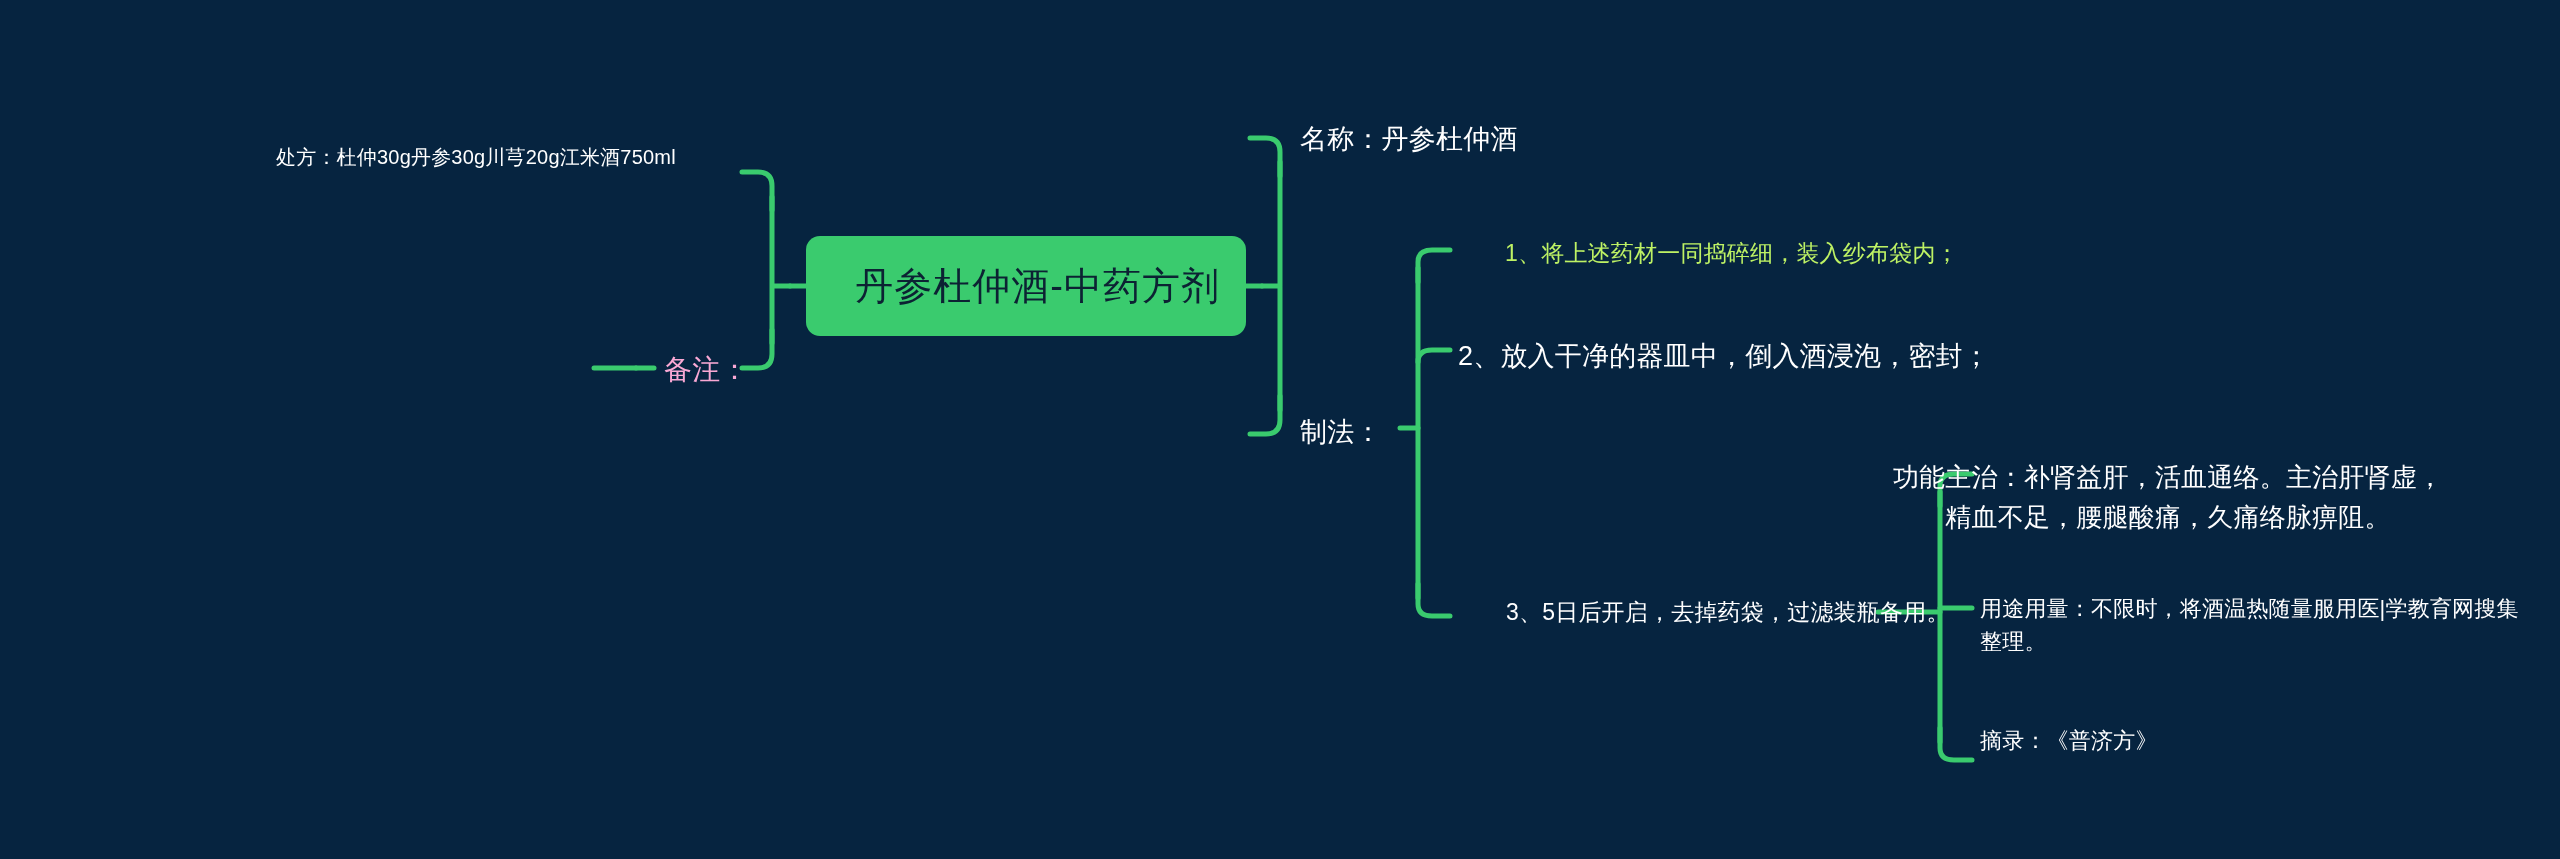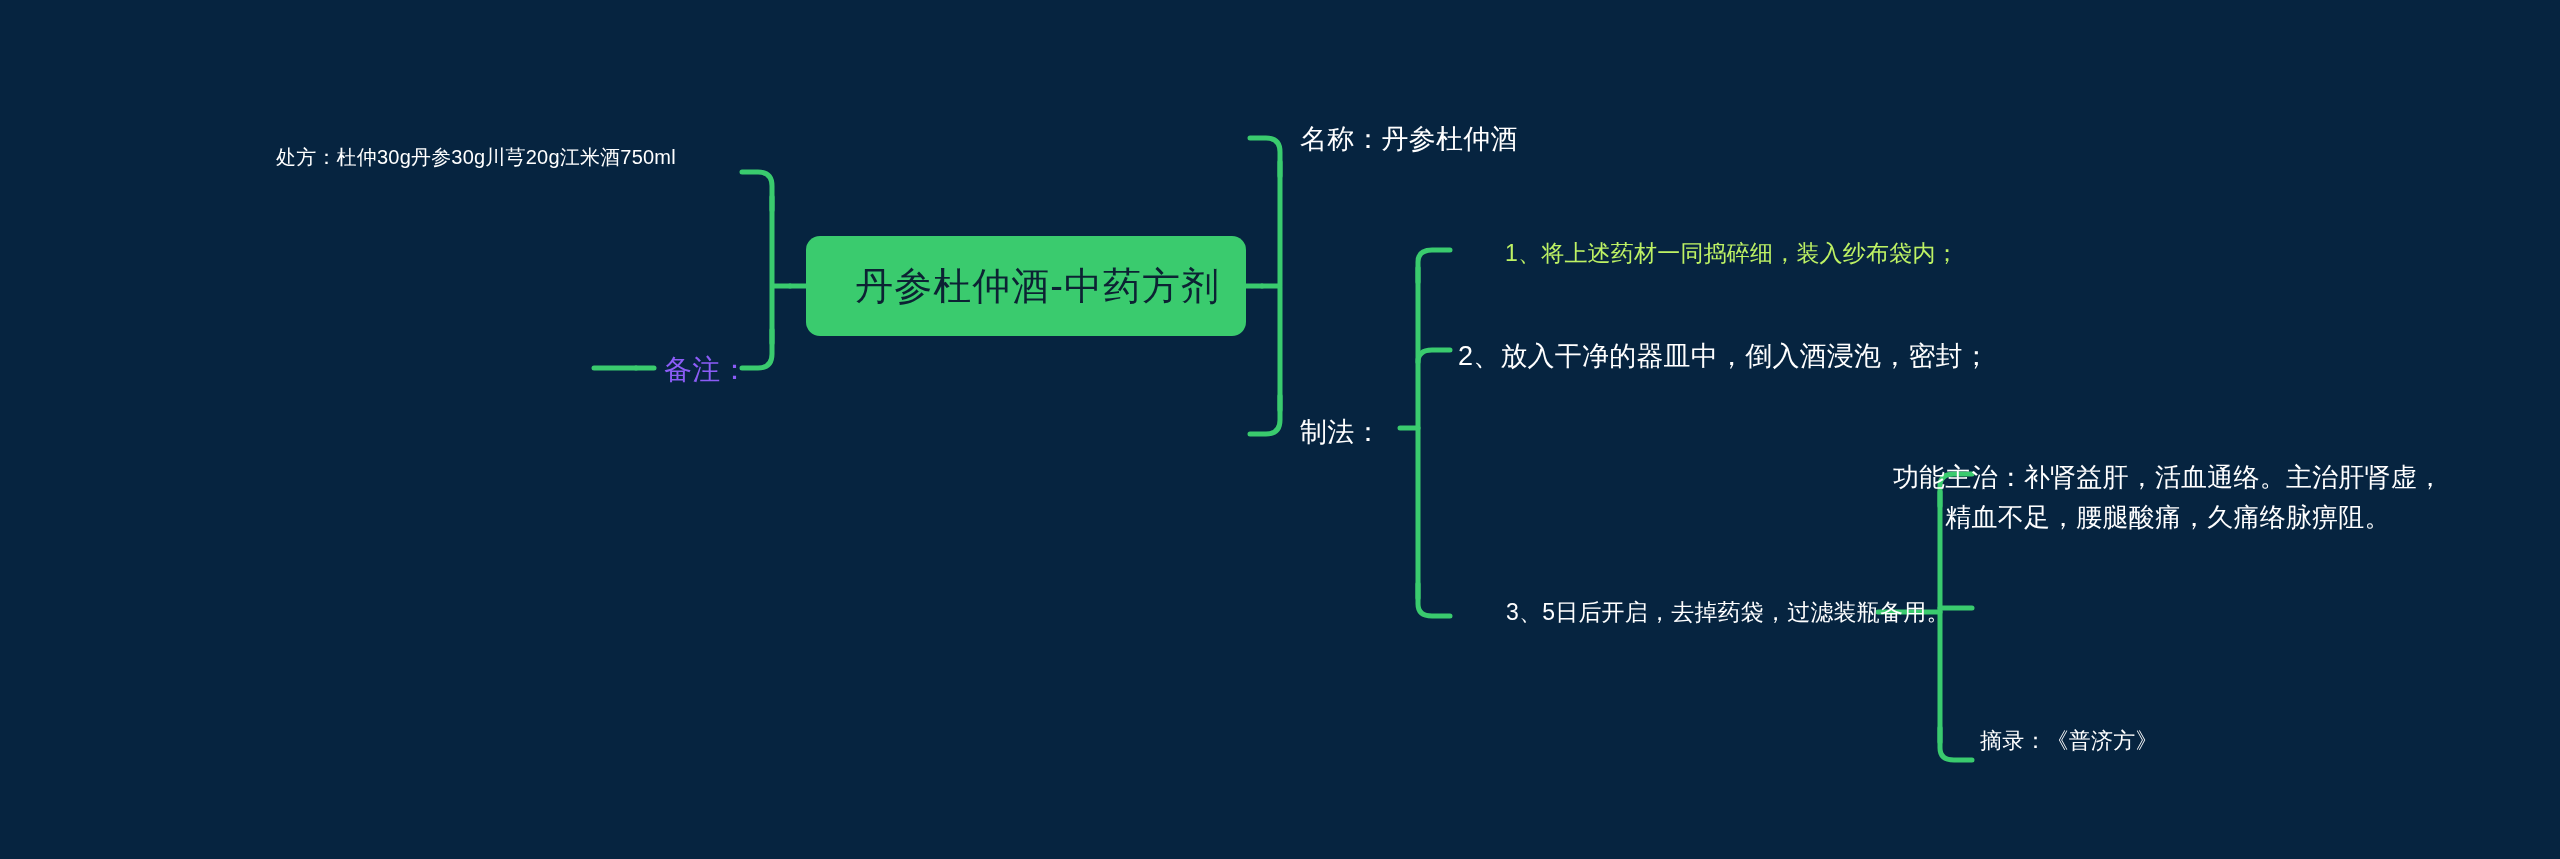--- a/index.html
+++ b/index.html
@@ -99,27 +99,28 @@
       <path d="M 1940 728 L 1940 748 Q 1940 760 1954 760 L 1972 760"></path>
     </g>
   </svg>
 
   <div class="root-node r-main" style="background: rgb(58, 203, 110); color: rgb(12, 34, 51);">
     <span>丹参杜仲酒-中药方剂</span>
   </div>
 
   <div class="node n-prescription" style="color: rgb(255, 255, 255);">处方：杜仲30g丹参30g川芎20g江米酒750ml</div>
 
-  <div class="node n-remark-label" style="color: #8b5cf6;">备注：</div>
+  <div class="node n-remark-label" style="color: #f9a8d4;">备注：</div>
 
 
   <div class="node n-name" style="color: rgb(255, 255, 255);">名称：丹参杜仲酒</div>
 
   <div class="node n-method-label" style="color: rgb(255, 255, 255);">制法：</div>
 
   <div class="node n-step1" style="color: #bef264; margin-left: 47px;">1、将上述药材一同捣碎细，装入纱布袋内；</div>
   <div class="node n-step2" style="color: rgb(255, 255, 255);">2、放入干净的器皿中，倒入酒浸泡，密封；</div>
   <div class="node n-step3" style="color: rgb(255, 255, 255); margin-left: 48px;">3、5日后开启，去掉药袋，过滤装瓶备用。</div>
 
   <div class="node n-func" style="color: rgb(255, 255, 255);">功能主治：补肾益肝，活血通络。主治肝肾虚，精血不足，腰腿酸痛，久痛络脉痹阻。</div>
+  <div class="node n-usage" style="color: rgb(255, 255, 255);">用途用量：不限时，将酒温热随量服用医|学教育网搜集整理。</div>
   <div class="node n-source" style="color: rgb(255, 255, 255);">摘录：《普济方》</div>
 
 </div>
 
 </body></html>

